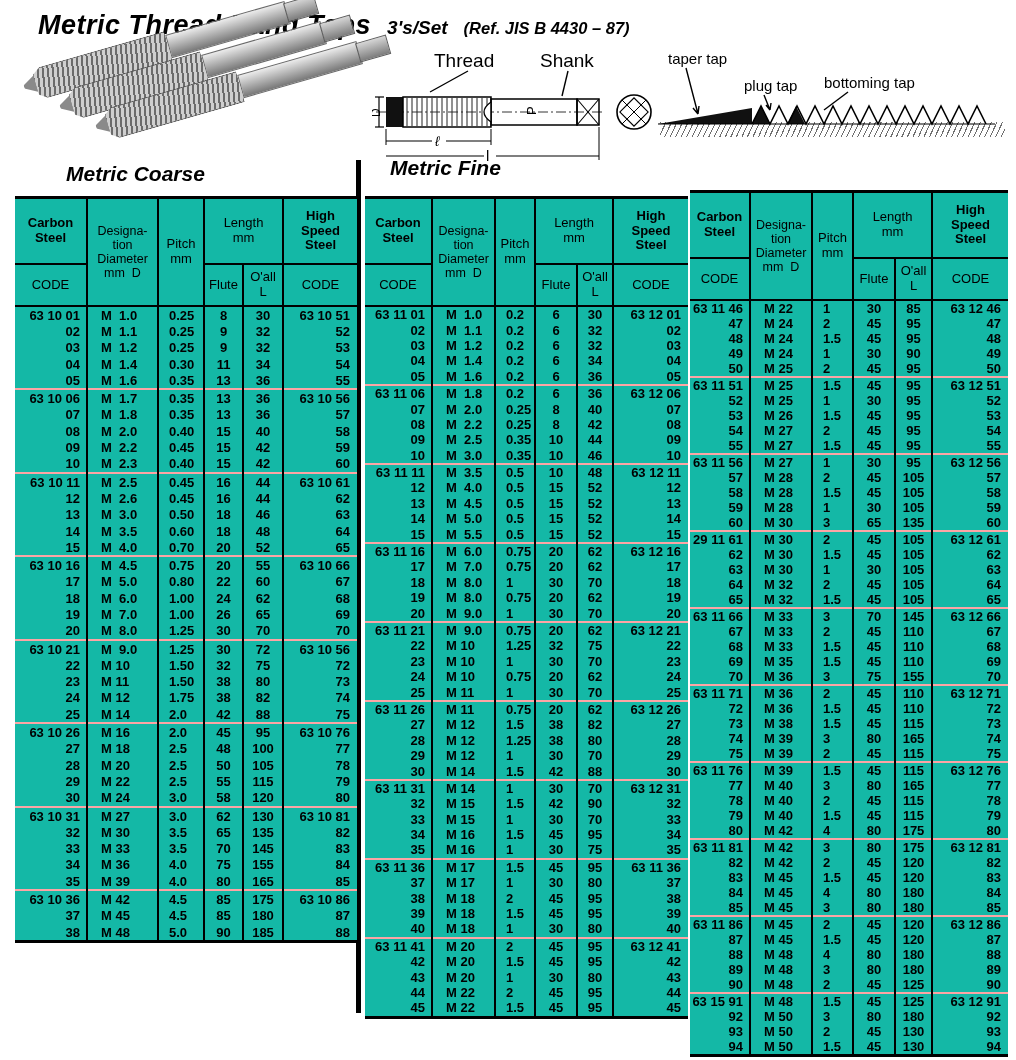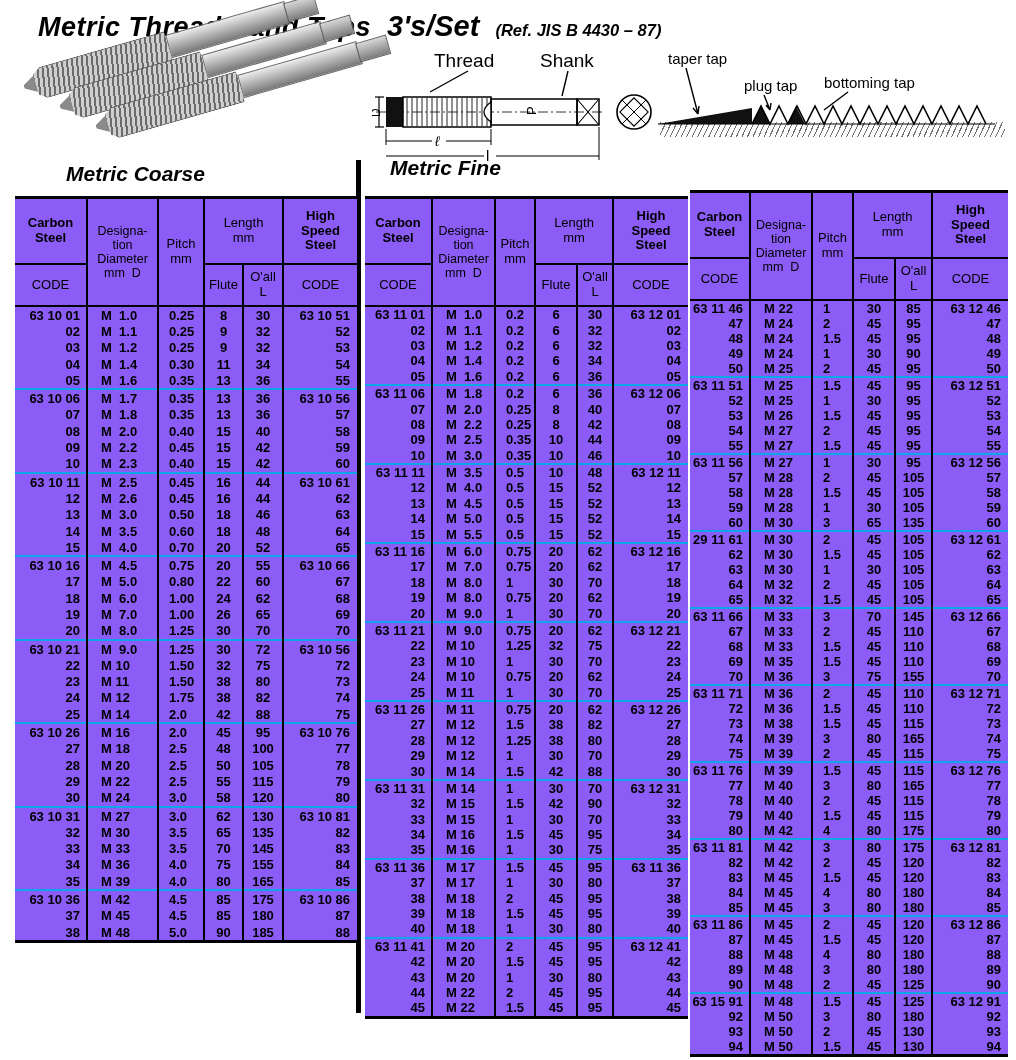--- a/index.html
+++ b/index.html
@@ -4,21 +4,21 @@
 <style>
   html,body { margin:0; padding:0; background:#fff; }
   .page {
     position:relative; width:1016px; height:1060px; background:#fff;
     font-family:"Liberation Sans", sans-serif; color:#000; overflow:hidden;
   }
   
   .title-row { position:absolute; left:38px; top:10px; display:flex; align-items:baseline; gap:16px; white-space:nowrap; }
   .title-row span { font-style:italic; font-weight:bold; }
   .t-main { font-size:27px; letter-spacing:.5px; }
-  .t-set  { font-size:29px; }
+  .t-set  { font-size:19px; }
   .t-mat  { font-size:20px; }
   .t-ref  { font-size:16.5px; }
 
   
   .taps { position:absolute; left:14px; top:44px; width:350px; height:120px; }
   .tap { position:absolute; width:305px; height:30px; transform:rotate(-16deg); transform-origin:left center; }
   .tap .tip    { position:absolute; left:0; top:18%; width:14px; height:64%; background:#8a8a8a; clip-path:polygon(100% 0,0 42%,0 58%,100% 100%); }
   .tap .thread { position:absolute; left:12px; top:0; width:138px; height:100%;
                  background:repeating-linear-gradient(100deg,#6b6b6b 0 2px,#cfcfcf 2px 5px);
                  border-top:1px solid #4f4f4f; border-bottom:1px solid #4f4f4f;
@@ -36,28 +36,28 @@
                  background:repeating-linear-gradient(115deg,#6f6f6f 0 1px,transparent 1px 5px); }
   svg text { font-family:"Liberation Sans", sans-serif; }
 
   
   .section-title { position:absolute; font-style:italic; font-weight:bold; font-size:21px; white-space:nowrap; }
   #coarse-title { left:66px;  top:162px; }
   #fine-title   { left:390px; top:156px; }
   .divider { position:absolute; left:356px; top:160px; width:5px; height:853px; background:#000; }
 
   
-  table { border-collapse:collapse; table-layout:fixed; position:absolute; background:#8b5cf6; }
+  table { border-collapse:collapse; table-layout:fixed; position:absolute; background:#14b8a6; }
   #table-coarse     { left:15px;  top:196px; width:342px; }
   #table-fine-left  { left:365px; top:196px; width:323px; }
   #table-fine-right { left:690px; top:190px; width:318px; }
 
   thead { border-top:3px solid #000; border-bottom:2px solid #000; }
   table { border-bottom:3px solid #000; }
-  tbody.group { border-top:2px solid #0ea5e9;margin-top:26px; }
+  tbody.group { border-top:2px solid #fca5a5;margin-top:26px; }
 
   th, td { border-left:2px solid #000; }
   th:first-child, td:first-child { border-left:none; }
 
   thead th { font-weight:normal; font-size:13px; line-height:1.12; text-align:center;
              vertical-align:middle; white-space:pre-wrap; padding:3px 0; }
   thead tr.r1 th { height:58px; }
   thead tr.r2 th { height:34px; }
   th.bold { font-weight:bold; }
   th.desig-h { font-size:12.5px;text-align:center; }

